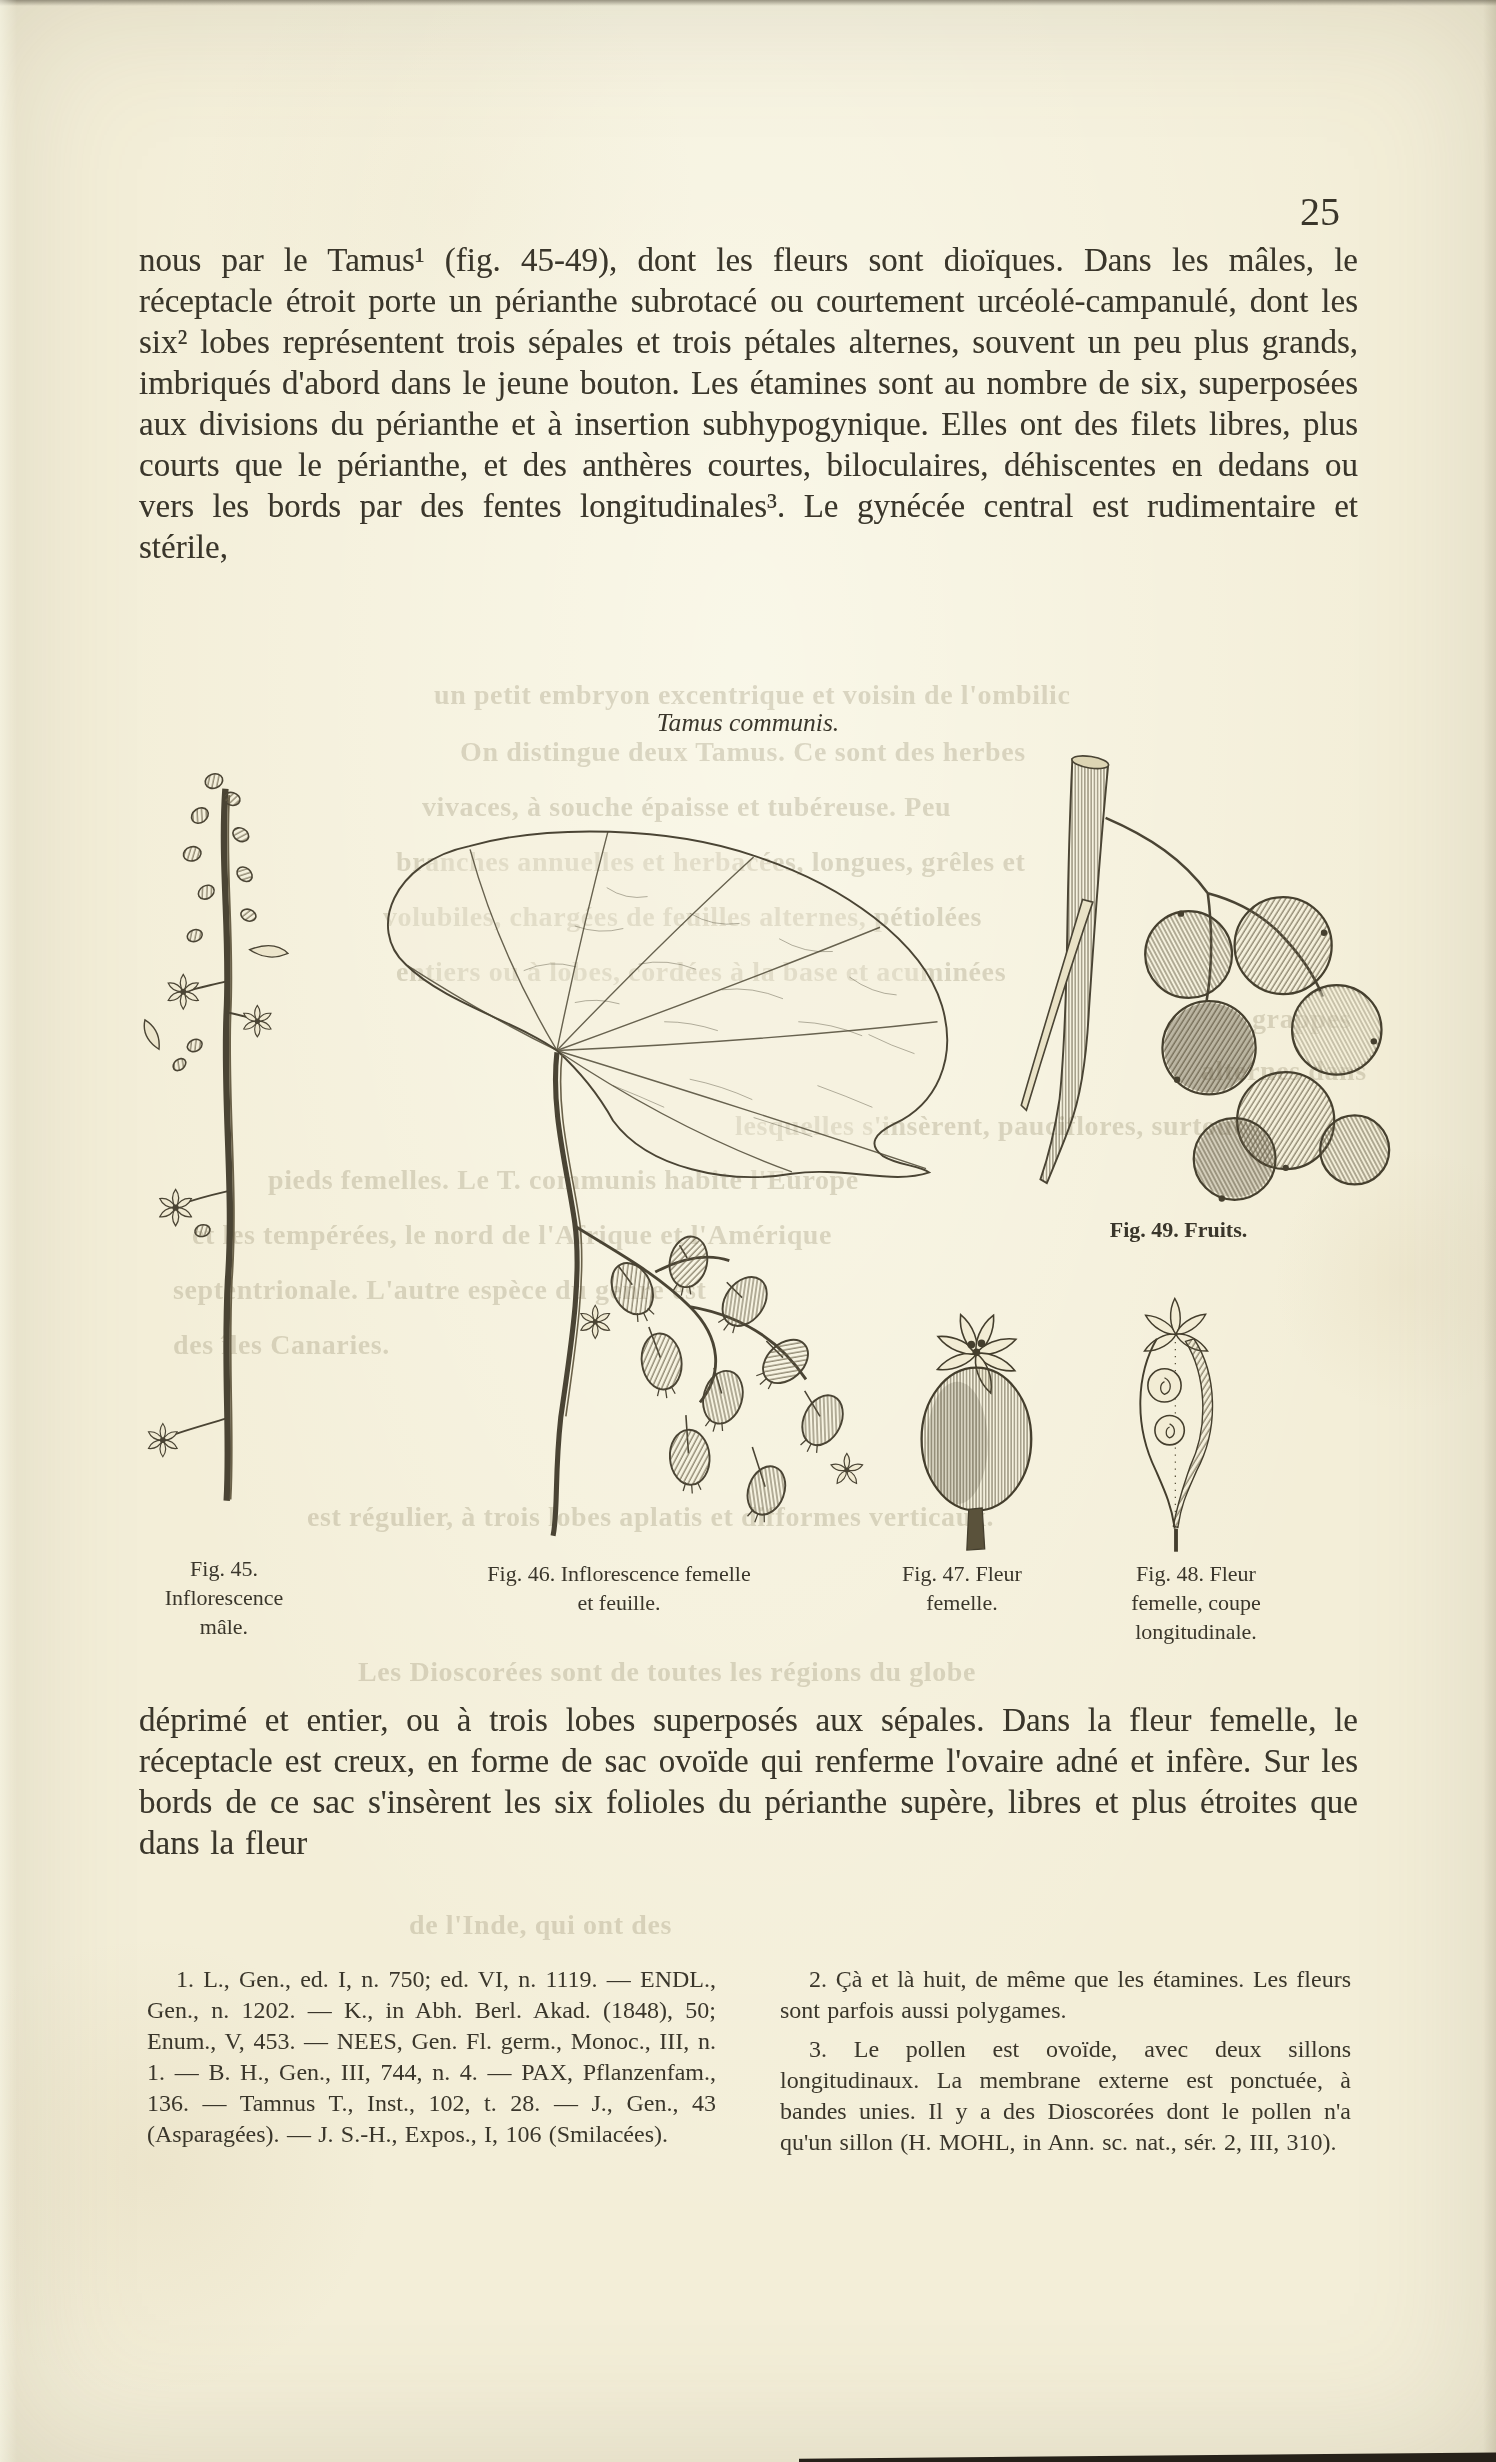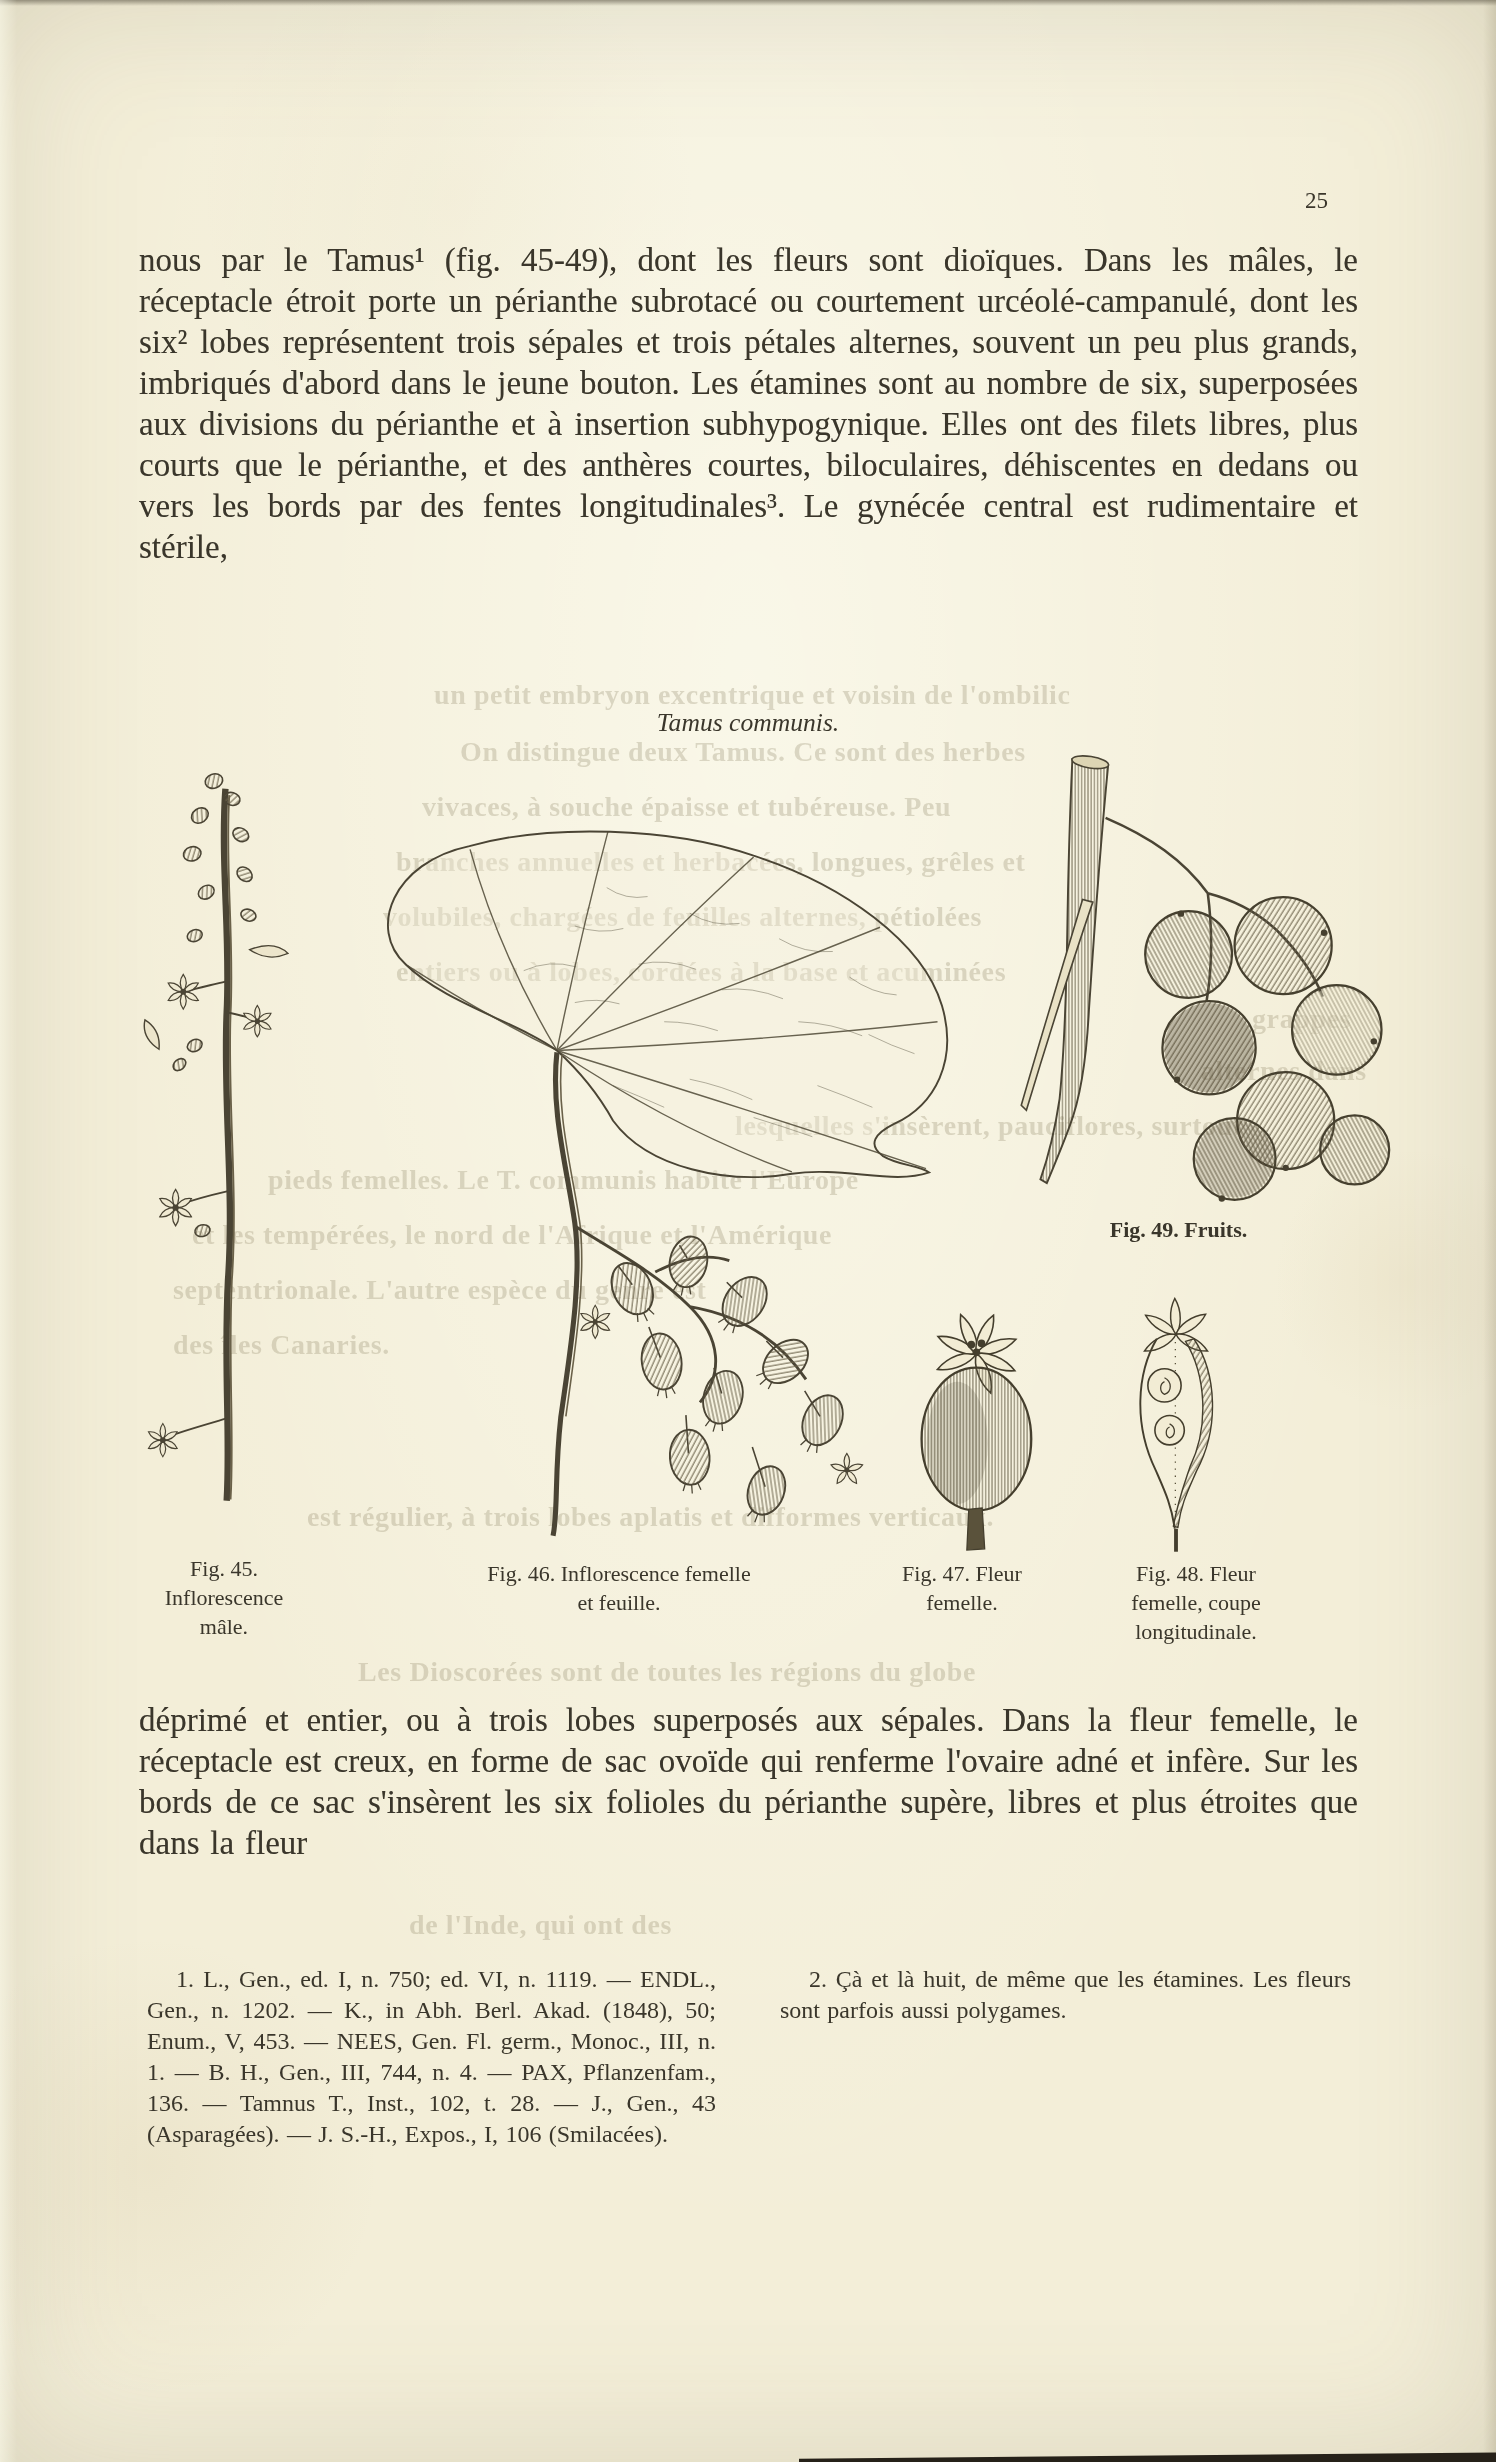--- a/index.html
+++ b/index.html
@@ -21,21 +21,21 @@
     background:linear-gradient(to right, rgba(255,255,240,0.5), rgba(255,255,240,0));}
   .edge-right{position:absolute;top:0;right:0;bottom:0;width:12.8px;
     background:linear-gradient(to left, rgba(120,110,80,0.18), rgba(120,110,80,0));}
   .edge-bottom-strip{position:absolute;bottom:0;left:799px;right:0;height:9.6px;background:#262119;
     clip-path:polygon(0 65%,100% 0,100% 100%,0 100%);}
   .txt{position:absolute; text-align:justify; line-height:41px; font-size:33px;
     word-spacing:2.6px; text-shadow:0 0 0.6px rgba(58,54,43,0.35); z-index:3;}
   .running-head{position:absolute; top:187px; left:0; width:1496px; text-align:center;
     font-size:32px; letter-spacing:1.3px; z-index:3;}
   .running-head .stretch{display:inline-block; transform:scaleX(0.86);}
-  .pageno{position:absolute; top:188px; right:168px; font-size:23px; z-index:3;margin-left:36px;}
+  .pageno{position:absolute; top:188px; right:156px; font-size:40px; z-index:3;margin-left:36px;}
   .fig-title{position:absolute; top:708px; left:0; width:1496px; text-align:center;
     font-style:italic; font-size:25.6px; z-index:3;}
   .cap{position:absolute; text-align:center; font-size:22px; line-height:29px; z-index:3;}
   .fn{position:absolute; text-align:justify; font-size:24px; line-height:31px;
     word-spacing:1.3px; z-index:3;}
   .fn p{margin:8px; text-indent:29px;}
   .ghost{position:absolute; font-size:28px; font-weight:bold; color:#8d8465; opacity:0.28;
     filter:blur(0.5px); letter-spacing:0.6px; white-space:nowrap; z-index:1;}
   svg.plate{position:absolute; z-index:2; overflow:visible;}
 </style>
@@ -299,16 +299,17 @@
   </div>
   <div class="cap" style="top:1215px;left:1025px;width:307px;font-weight:bold;">
     <div>Fig. 49. Fruits.</div>
   </div>
 
   <div class="fn" style="top:1956px;left:139px;width:585px;">
     <p>1. L., Gen., ed. I, n. 750; ed. VI, n. 1119. — ENDL., Gen., n. 1202. — K., in Abh. Berl. Akad. (1848), 50; Enum., V, 453. — NEES, Gen. Fl. germ., Monoc., III, n. 1. — B. H., Gen., III, 744, n. 4. — PAX, Pflanzenfam., 136. — Tamnus T., Inst., 102, t. 28. — J., Gen., 43 (Asparagées). — J. S.-H., Expos., I, 106 (Smilacées).</p>
   </div>
   <div class="fn" style="top:1956px;left:772px;width:587px;">
     <p>2. Çà et là huit, de même que les étamines. Les fleurs sont parfois aussi polygames.</p>
+    <p>3. Le pollen est ovoïde, avec deux sillons longitudinaux. La membrane externe est ponctuée, à bandes unies. Il y a des Dioscorées dont le pollen n'a qu'un sillon (H. MOHL, in Ann. sc. nat., sér. 2, III, 310).</p>
   </div>
 
 </div>
 
 
 </body></html>

